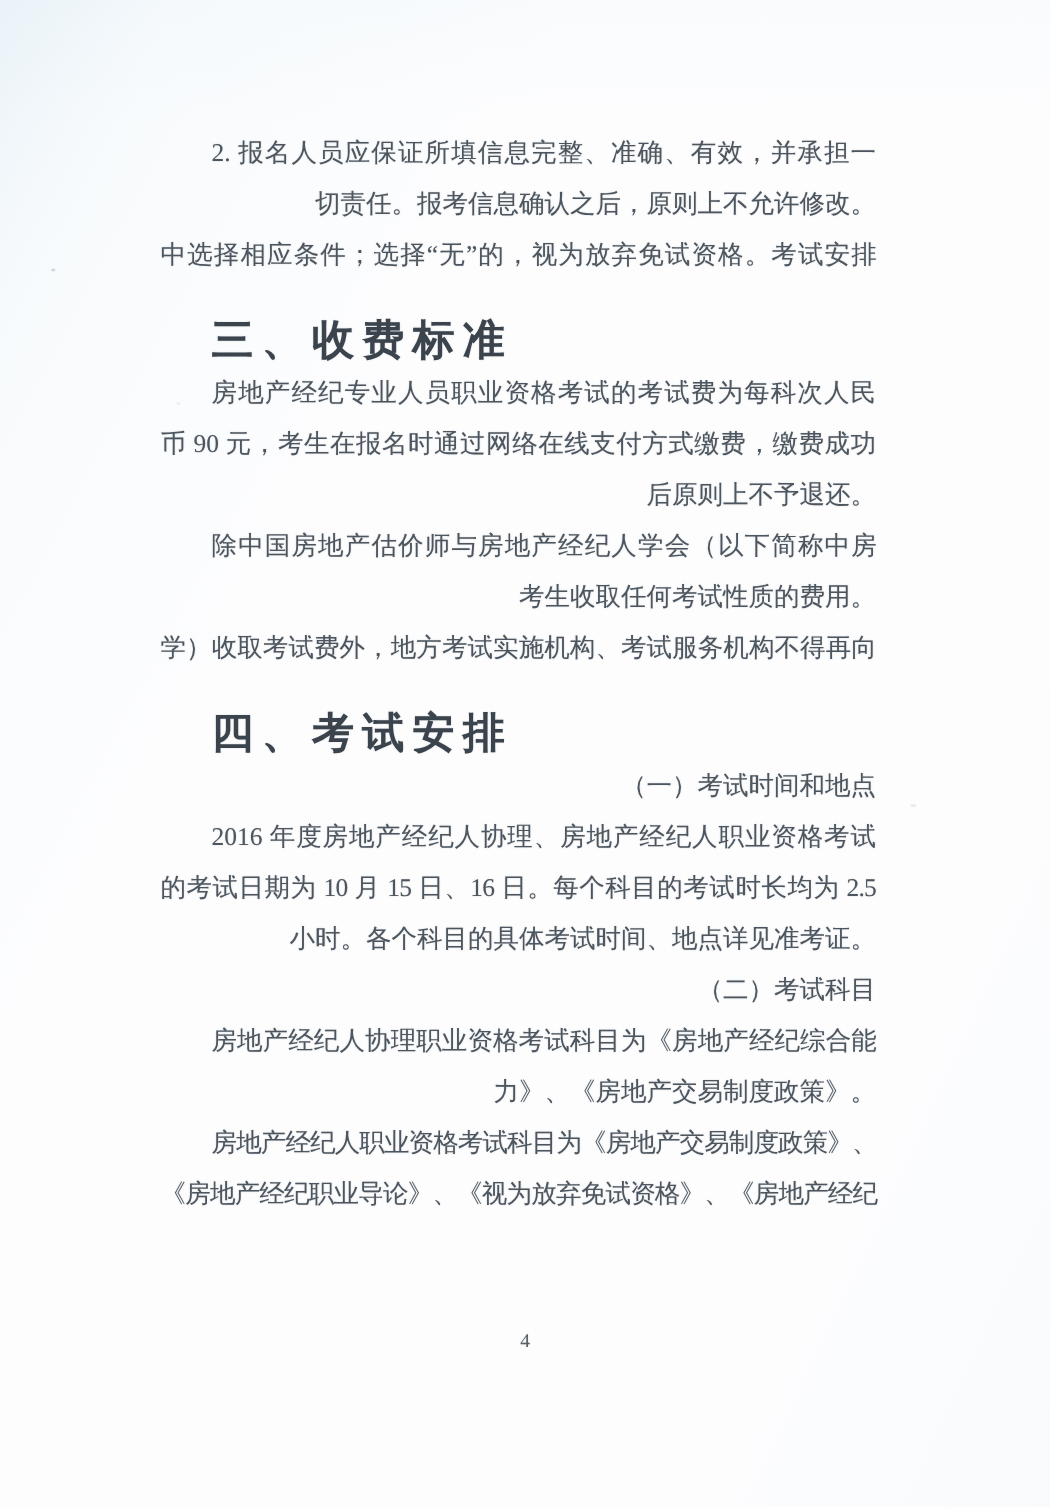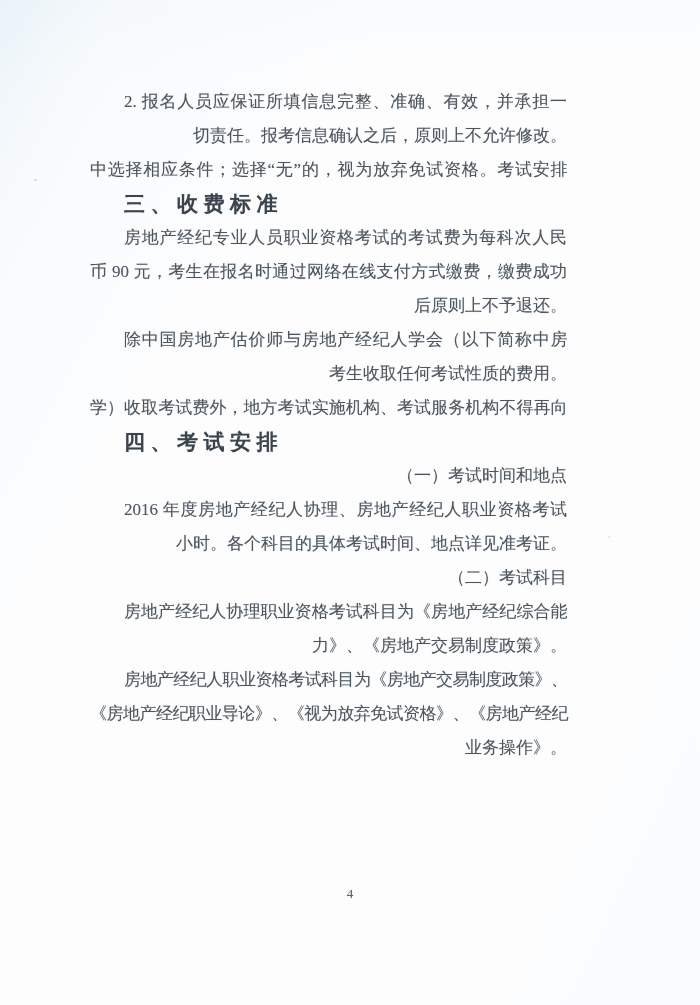--- a/index.html
+++ b/index.html
@@ -16,21 +16,21 @@
     height: 1005px;
     background-color: #fdfdfe;
     background-image:
       linear-gradient(118deg, rgba(223,237,245,0.60) 0%, rgba(238,246,250,0.35) 10%, rgba(255,255,255,0) 32%),
       linear-gradient(295deg, rgba(240,246,250,0.35) 0%, rgba(255,255,255,0) 22%),
       linear-gradient(180deg, rgba(244,249,252,0.45) 0%, rgba(255,255,255,0) 8%);
     font-family: "Liberation Serif", "DejaVu Serif", serif;
   }
   .text-block {
     position: absolute;
-    left: 90px;
+    left: 107px;
     top: 85px;
     width: 477px;
     color: var(--text-color, #4d565e);
     font-size: 17px;
     text-shadow: 0 0 1px rgba(96,110,120,0.35);
   }
   .line {
     height: 34px;
     line-height: 34px;
     white-space: nowrap;
@@ -39,25 +39,26 @@
   .line.indent { padding-left: 34px; }
   .line.just {
     text-align: justify;
     text-align-last: justify;
   }
   .line.tightA { letter-spacing: -0.5px; }
   .line.tightB { letter-spacing: -1.0px; }
   .line.tightC { letter-spacing: -1.4px; }
   .line.heading {
     font-weight: bold;
-    font-size: 21px;
+    font-size: 28px;
     letter-spacing: 5.5px;
     color: var(--heading-color, #3b444c);
     text-align: center;
     text-align-last: left;
+    margin-top: 24px;
   }
   .page-number {
     position: absolute;
     left: 0;
     top: 886px;
     width: 700px;
     text-align: center;
     font-size: 13px;
     line-height: 16px;
     color: var(--pagenum-color, #596168);
@@ -88,24 +89,24 @@
     <div class="line indent heading">三、收费标准</div>
     <div class="line indent just">房地产经纪专业人员职业资格考试的考试费为每科次人民</div>
     <div class="line just">币 90 元，考生在报名时通过网络在线支付方式缴费，缴费成功</div>
     <div class="line">后原则上不予退还。</div>
     <div class="line indent just tightA">除中国房地产估价师与房地产经纪人学会（以下简称中房</div>
     <div class="line">考生收取任何考试性质的费用。</div>
     <div class="line just tightA">学）收取考试费外，地方考试实施机构、考试服务机构不得再向</div>
     <div class="line indent heading">四、考试安排</div>
     <div class="line indent">（一）考试时间和地点</div>
     <div class="line indent just">2016 年度房地产经纪人协理、房地产经纪人职业资格考试</div>
+    <div class="line just tightA">的考试日期为 10 月 15 日、16 日。每个科目的考试时长均为 2.5</div>
     <div class="line">小时。各个科目的具体考试时间、地点详见准考证。</div>
     <div class="line indent">（二）考试科目</div>
     <div class="line indent just tightA">房地产经纪人协理职业资格考试科目为《房地产经纪综合能</div>
     <div class="line">力》、《房地产交易制度政策》。</div>
     <div class="line indent just tightB">房地产经纪人职业资格考试科目为《房地产交易制度政策》、</div>
     <div class="line just tightC">《房地产经纪职业导论》、《视为放弃免试资格》、《房地产经纪</div>
-    <div class="line">业务操作》。</div>
   </div>
 
   <div class="page-number">4</div>
 
 </div>
 
 </body></html>

